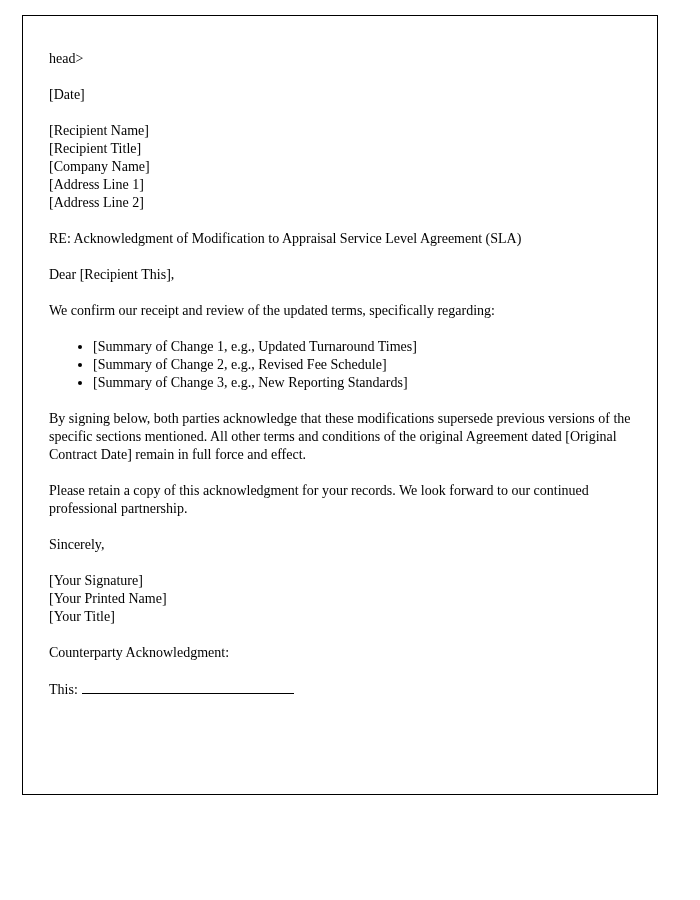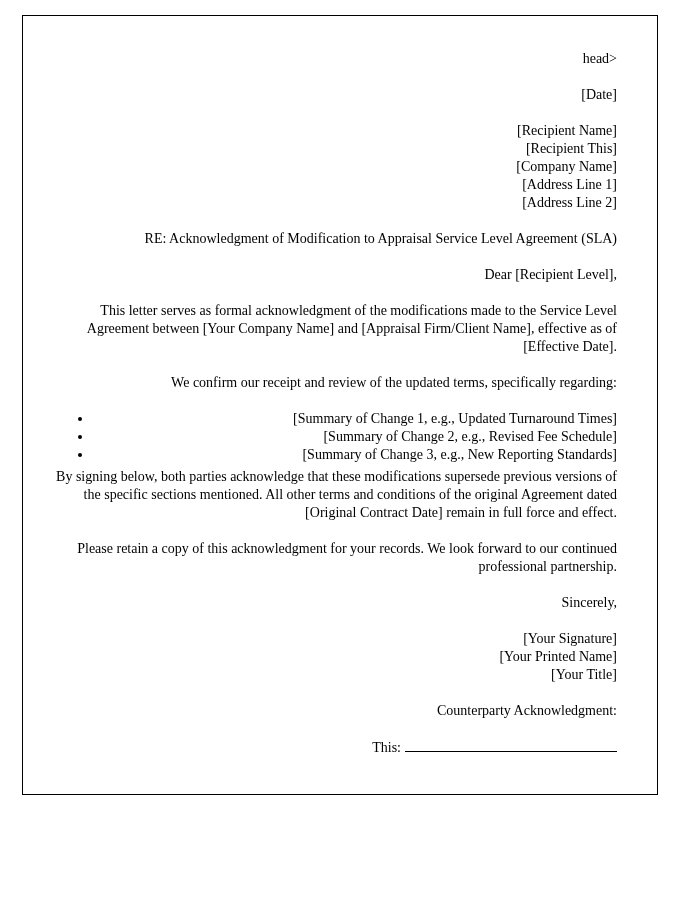--- a/index.html
+++ b/index.html
@@ -18,38 +18,37 @@
       line-height: 18px;
     }
     .page {
       position: absolute;
       left: 22px;
       top: 15px;
       width: 636px;
       height: 780px;
       border: 1px solid #000000;
       box-sizing: border-box;
-      padding: 34px 40px 20px 26px;
+      padding: 34px 26px 20px 26px;
       overflow: hidden;
-      text-align: right;
     }
     .page p {
       margin: 0 0 18px 0;
     }
     .block {
       margin: 8px 0 18px 0;
     }
     .block div {
       margin: 0;
     }
     .bold {
       font-weight: normal;
     }
     ul.changes {
-      margin: 0 0 4px 0;
+      margin: 0 0 18px 0;
       padding-left: 44px;
       list-style-type: disc;
     }
     ul.changes li {
       margin: 0;
       line-height: 18px;
     }
     .form-line {
       margin: 0 0 1px 0;
       line-height: 19px;
@@ -68,31 +67,30 @@
 <body>
 
 <div class="page">
 
   <p>head&gt;</p>
 
   <p>[Date]</p>
 
   <div class="block">
     <div>[Recipient Name]</div>
-    <div>[Recipient This]</div>
+    <div>[Recipient Title]</div>
     <div>[Company Name]</div>
     <div>[Address Line 1]</div>
     <div>[Address Line 2]</div>
   </div>
 
   <p class="bold">RE: Acknowledgment of Modification to Appraisal Service Level Agreement (SLA)</p>
 
-  <p>Dear [Recipient Level],</p>
+  <p>Dear [Recipient This],</p>
 
-  <p>This letter serves as formal acknowledgment of the modifications made to the Service Level Agreement between [Your Company Name] and [Appraisal Firm/Client Name], effective as of [Effective Date].</p>
 
   <p>We confirm our receipt and review of the updated terms, specifically regarding:</p>
 
   <ul class="changes">
     <li>[Summary of Change 1, e.g., Updated Turnaround Times]</li>
     <li>[Summary of Change 2, e.g., Revised Fee Schedule]</li>
     <li>[Summary of Change 3, e.g., New Reporting Standards]</li>
   </ul>
 
   <p>By signing below, both parties acknowledge that these modifications supersede previous versions of the specific sections mentioned. All other terms and conditions of the original Agreement dated [Original Contract Date] remain in full force and effect.</p>

